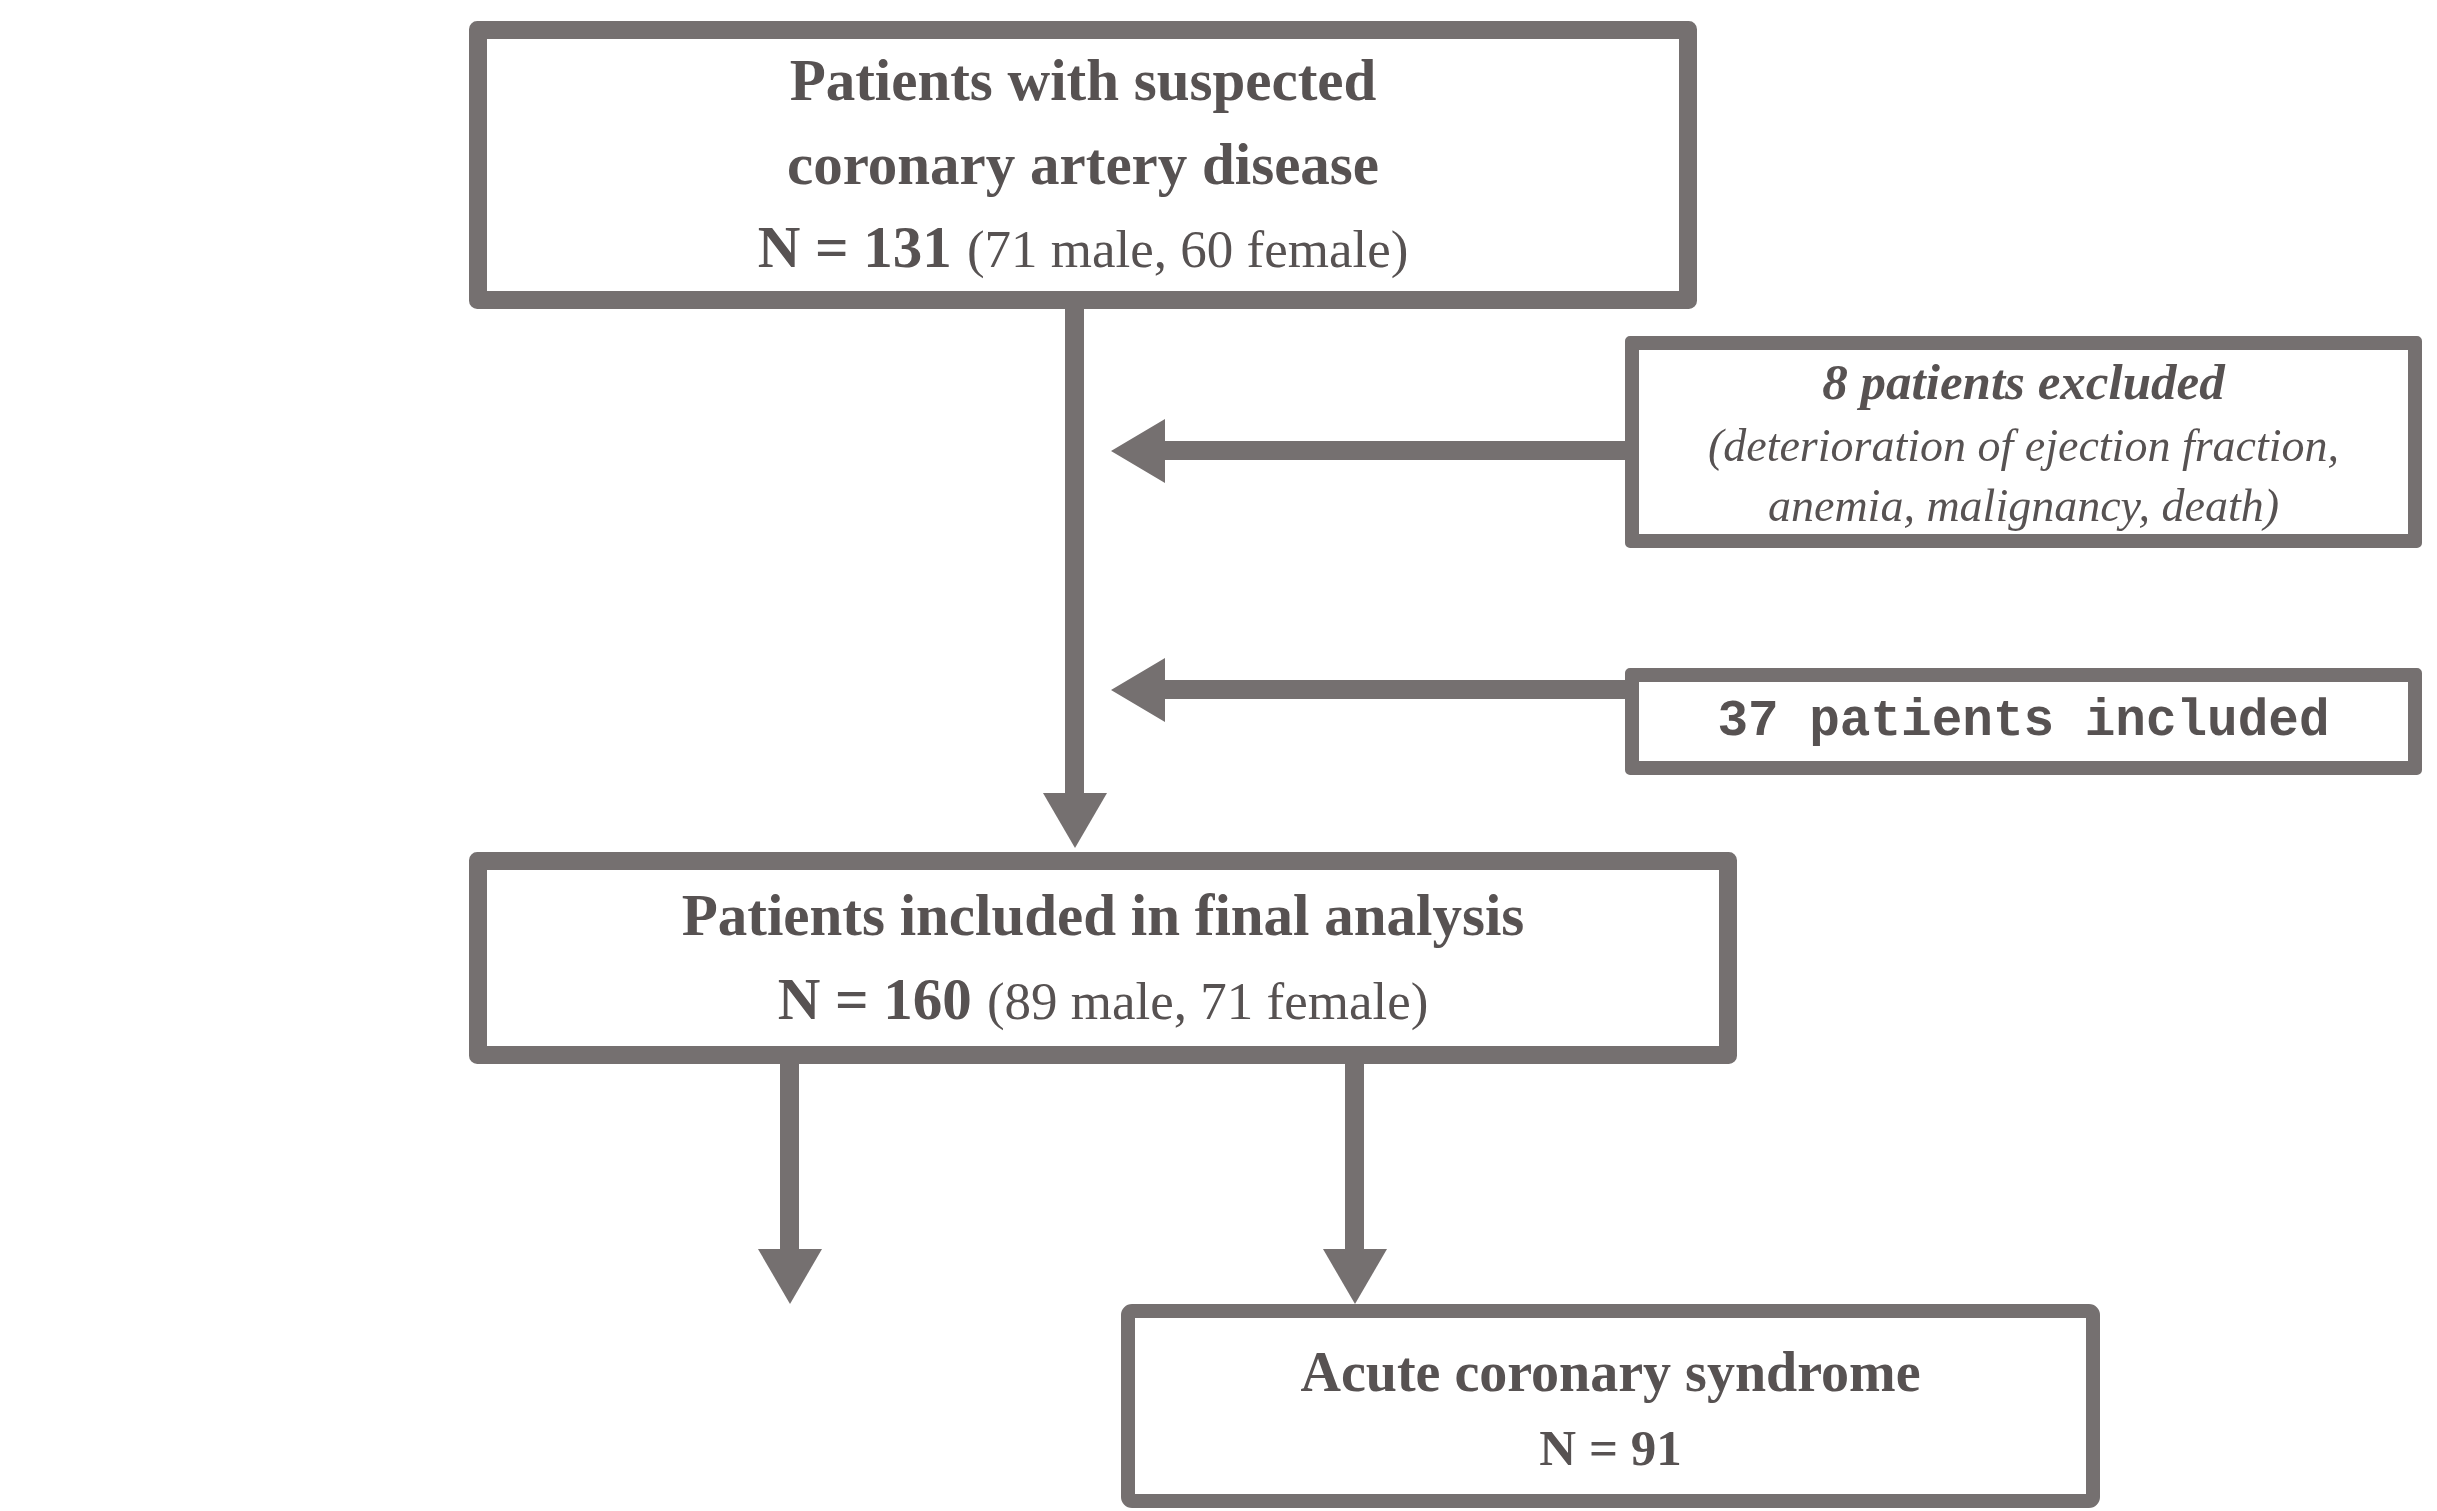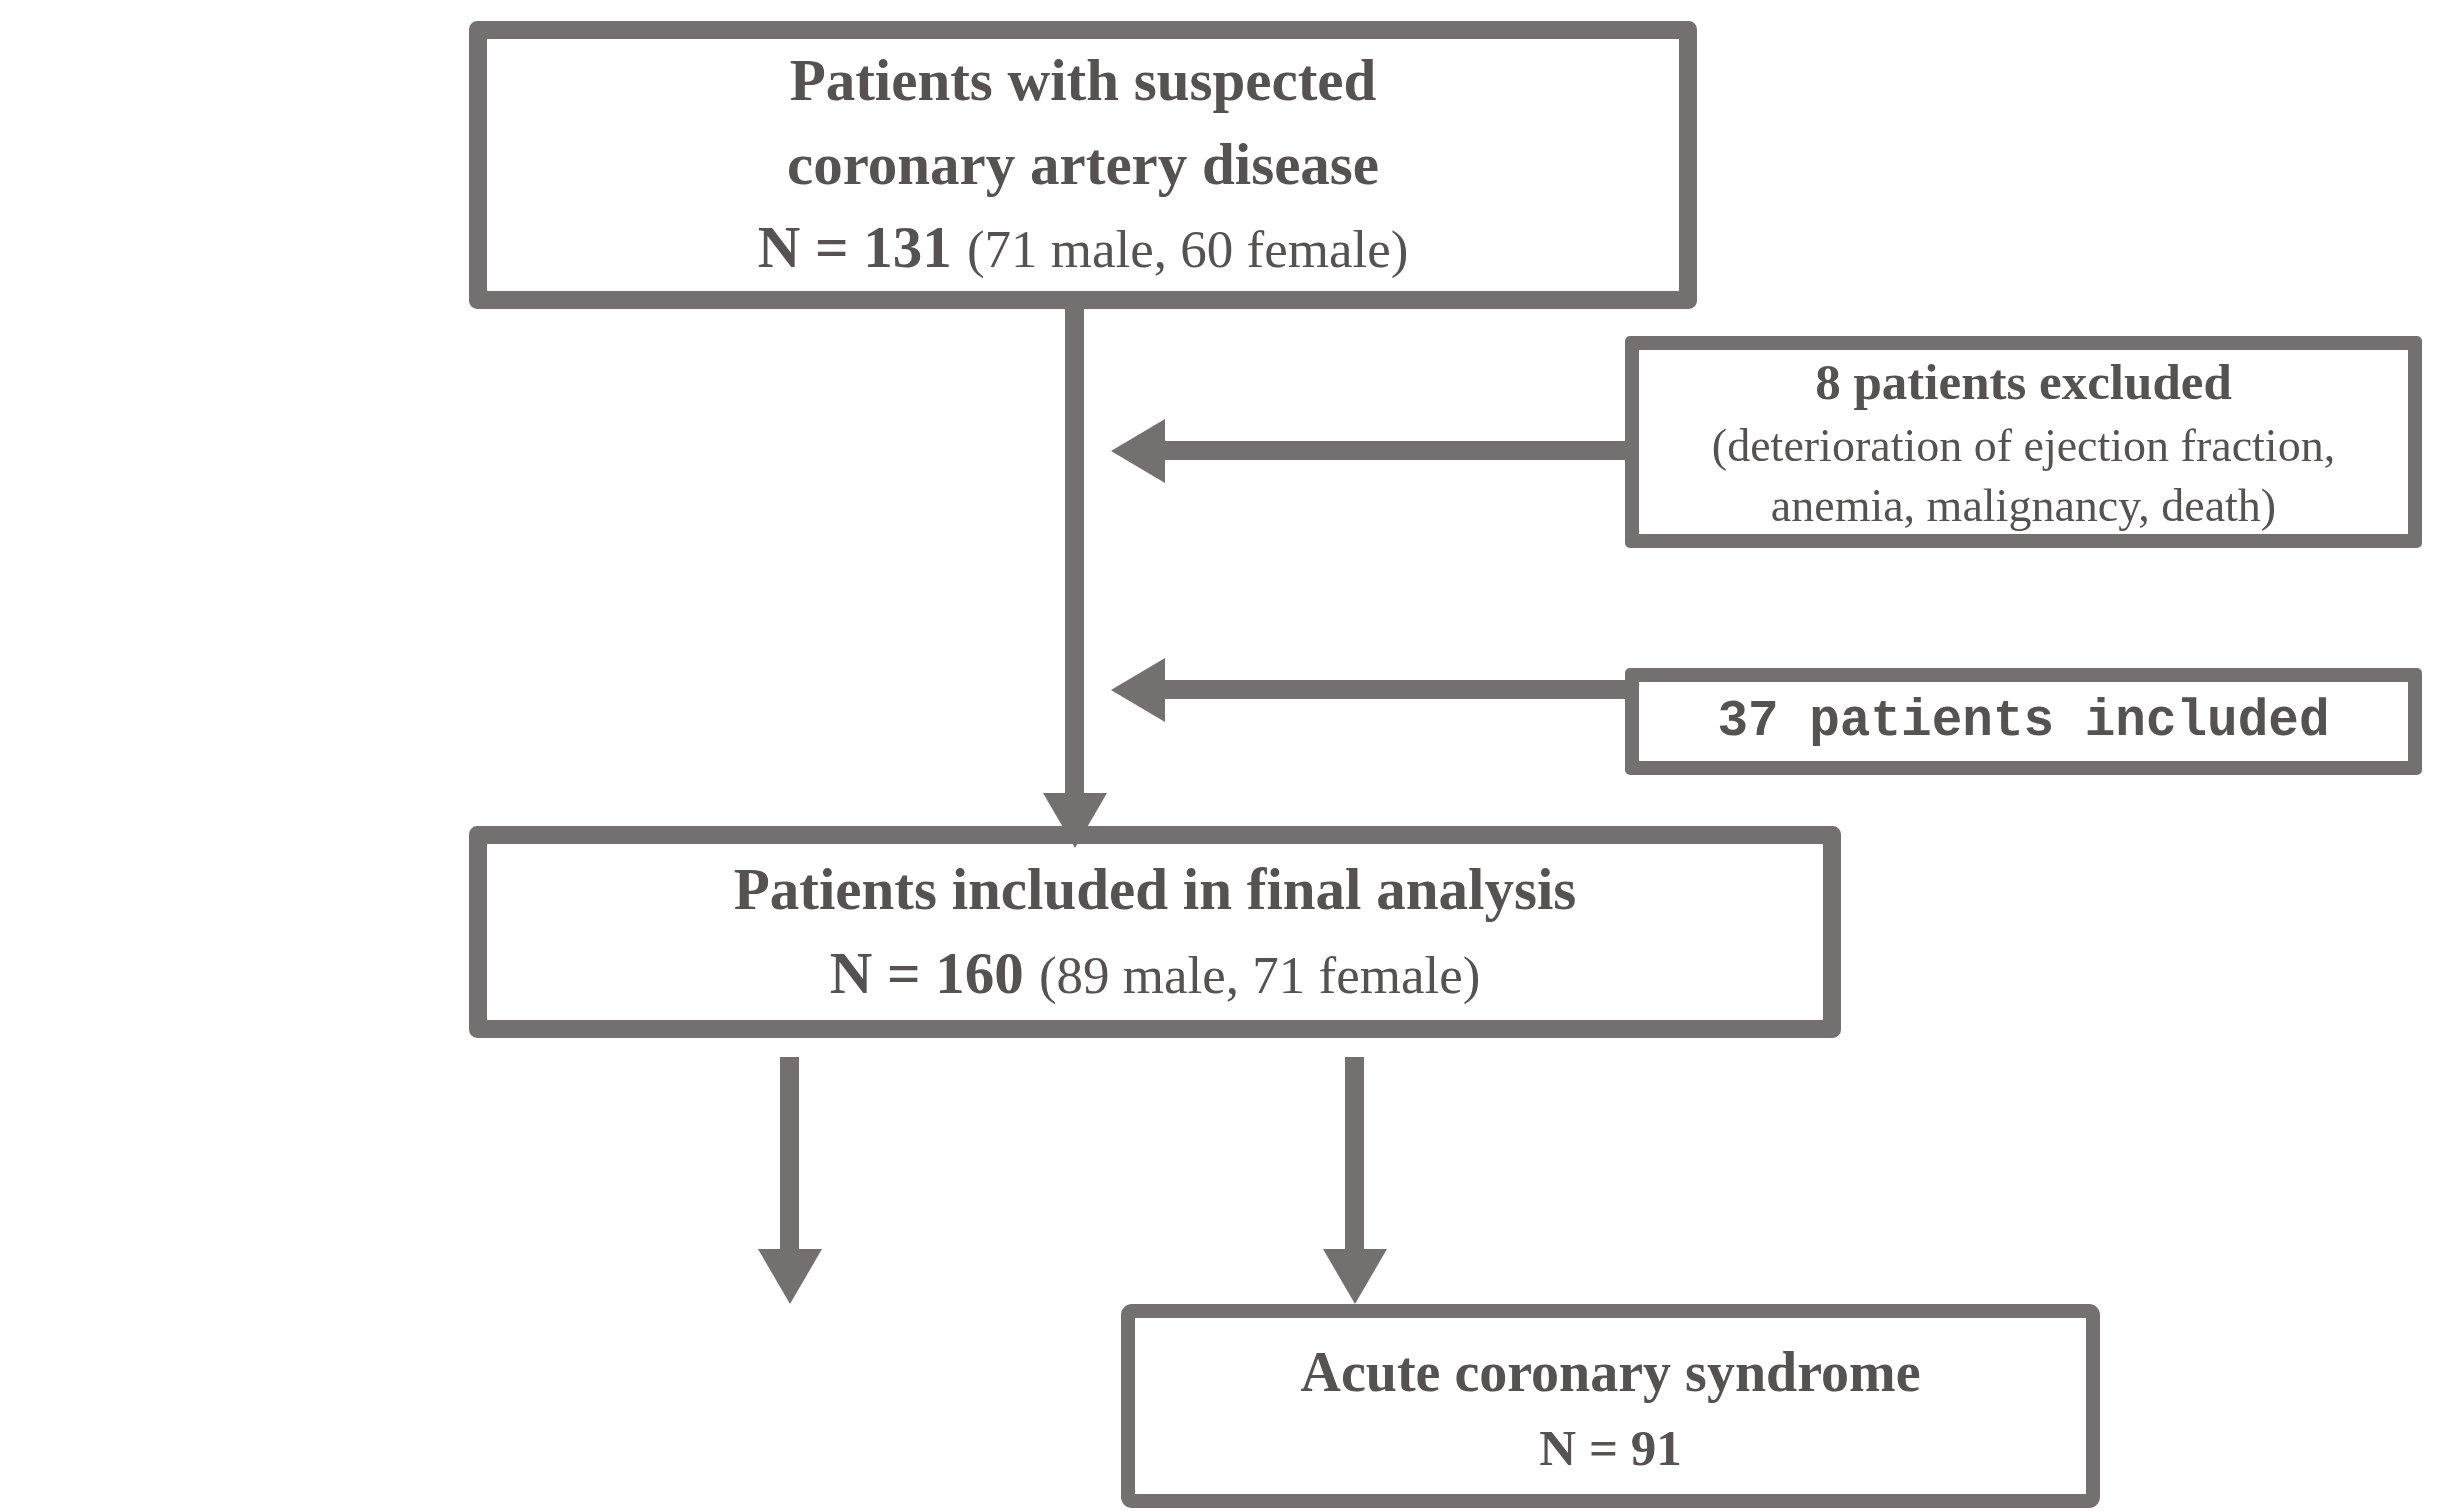--- a/index.html
+++ b/index.html
@@ -22,23 +22,23 @@
     box-sizing:border-box;
     background:var(--bg);
     border:14px solid var(--line);
     border-radius:5px;
     display:flex;flex-direction:column;
     align-items:center;justify-content:center;
     text-align:left;
   }
   .box.main{border-width:18px;border-radius:8.2px;}
   #box-top     {left:469px; top:20.6px;   width:1228px; height:288px;}
-  #box-excluded{left:1625px;top:336px;  width:797px;  height:212px;}
+  #box-excluded{left:1625px;top:336px;  width:797px;  height:212px;font-style:italic;}
   #box-included{left:1625px;top:668px;  width:797px;  height:107px;font-family:Liberation Mono, monospace;}
-  #box-final   {left:469px; top:826px; width:1372px; height:212px;}
+  #box-final   {left:469px; top:852px; width:1268px; height:212px;}
   #box-chronic {left:25px;  top:1304px; width:979px; height:204px;}
   #box-acute   {left:1121px;top:1304px; width:979px; height:204px;border-radius:11px;}
 
   .ln{white-space:nowrap;}
   .b{font-weight:bold;}
   .fs-xl{font-size:59px;line-height:1.42;}
   .fs-md{font-size:53px;line-height:1.42;}
   .fs-b1{font-size:51px;line-height:1.32;}
   .fs-r1{font-size:46px;line-height:1.30;}
   .fs-h2{font-size:56px;line-height:1.5;}

